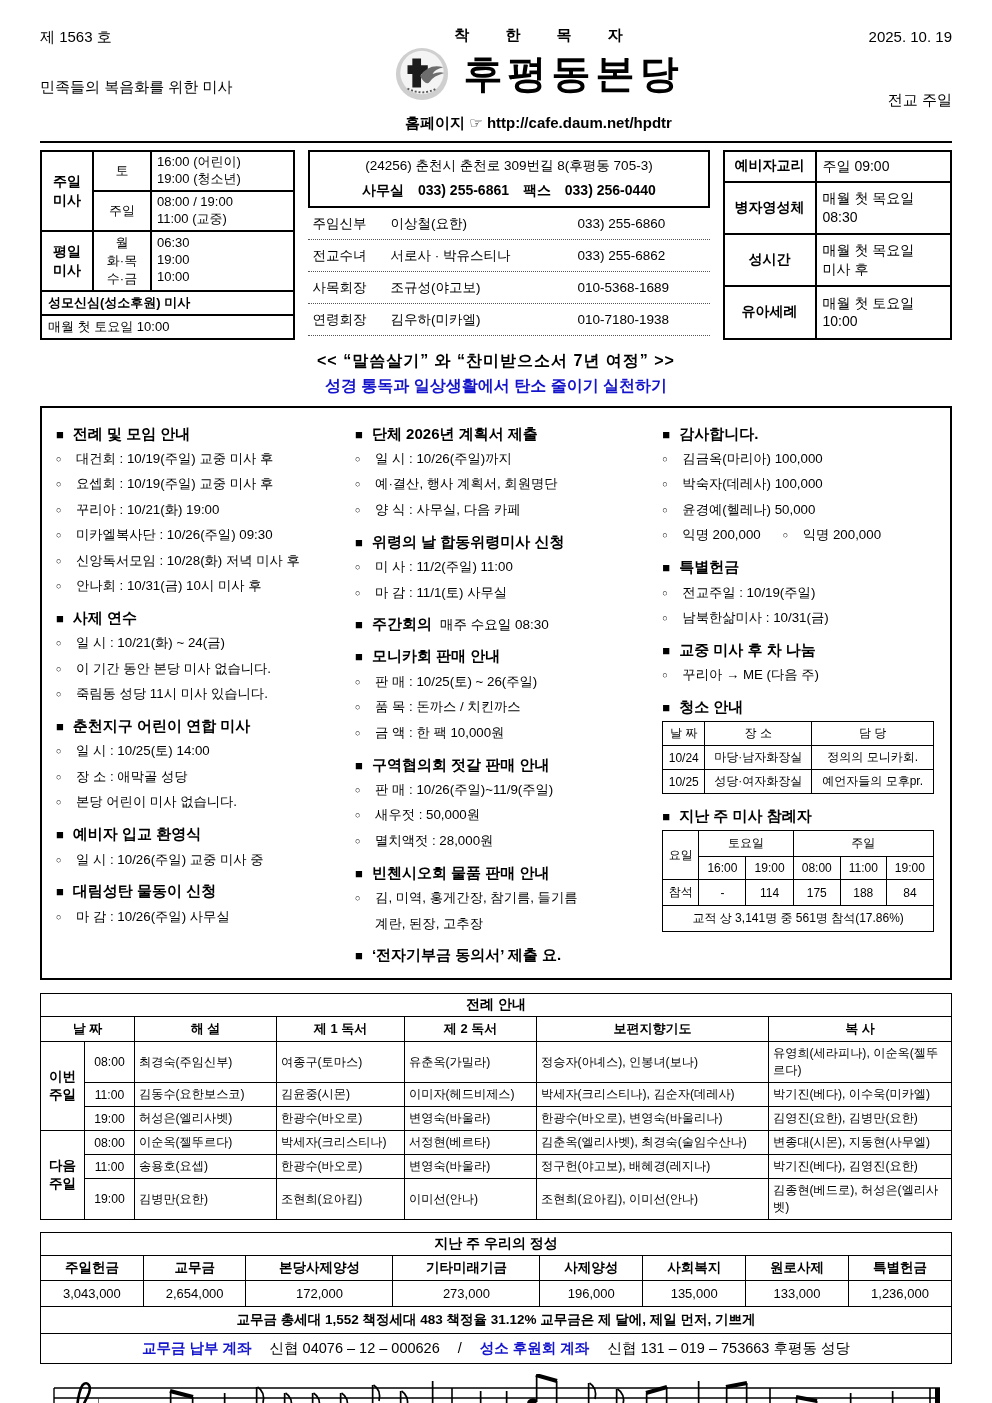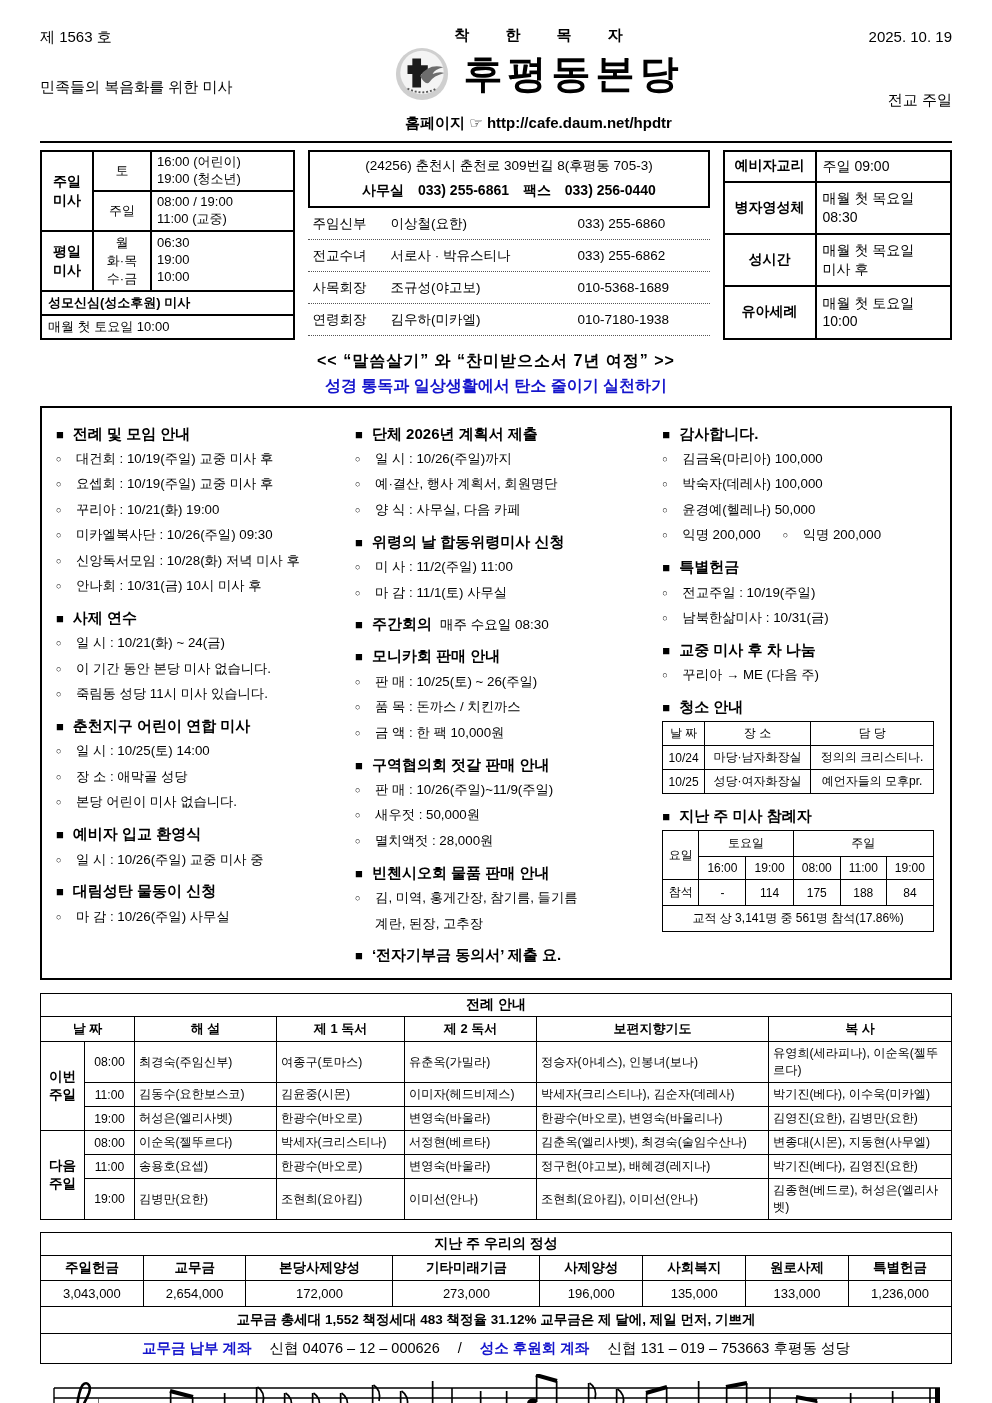--- a/index.html
+++ b/index.html
@@ -476,21 +476,21 @@
         <table class="mini">
           <tbody>
               <tr>
             <td class="hd">날 짜</td>
             <td class="hd">장 소</td>
             <td class="hd">담 당</td>
           </tr>
           <tr>
             <td>10/24</td>
             <td>마당·남자화장실</td>
-            <td>정의의 크리스티나.</td>
+            <td>정의의 모니카회.</td>
           </tr>
           <tr>
             <td>10/25</td>
             <td>성당·여자화장실</td>
             <td>예언자들의 모후pr.</td>
           </tr>
         </tbody>
           </table>
       </div>
       <div class="sec">

